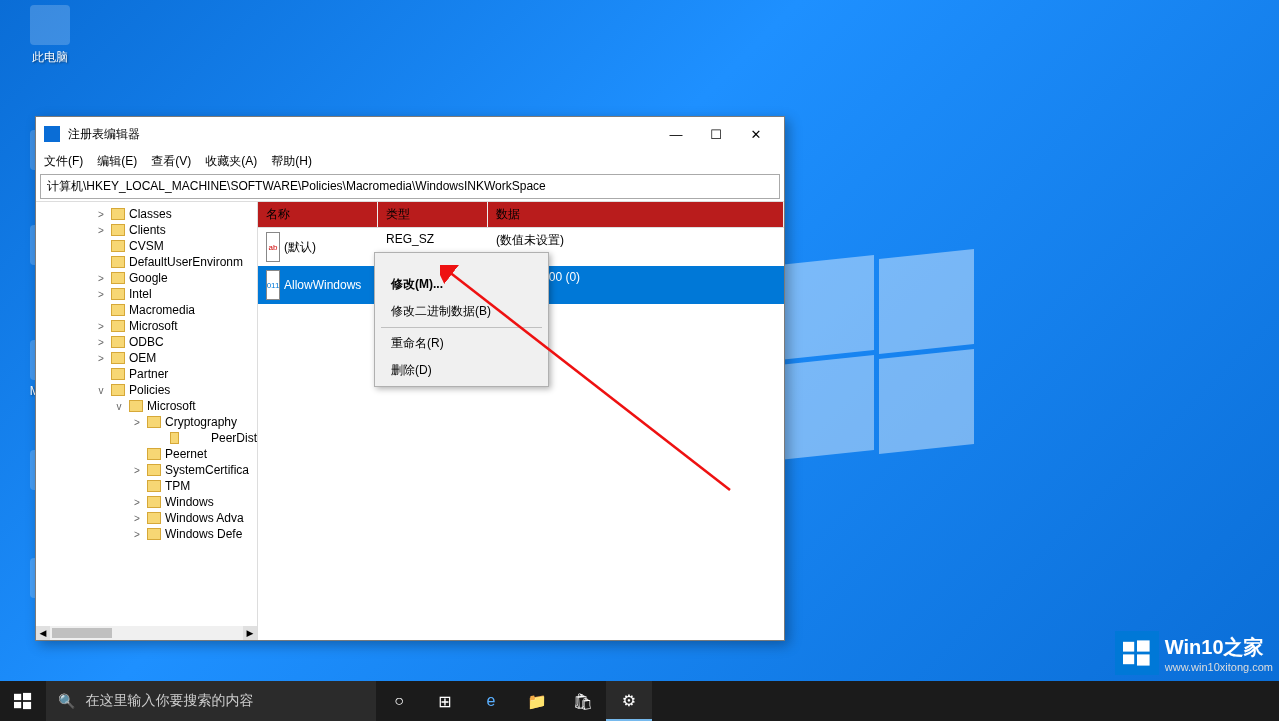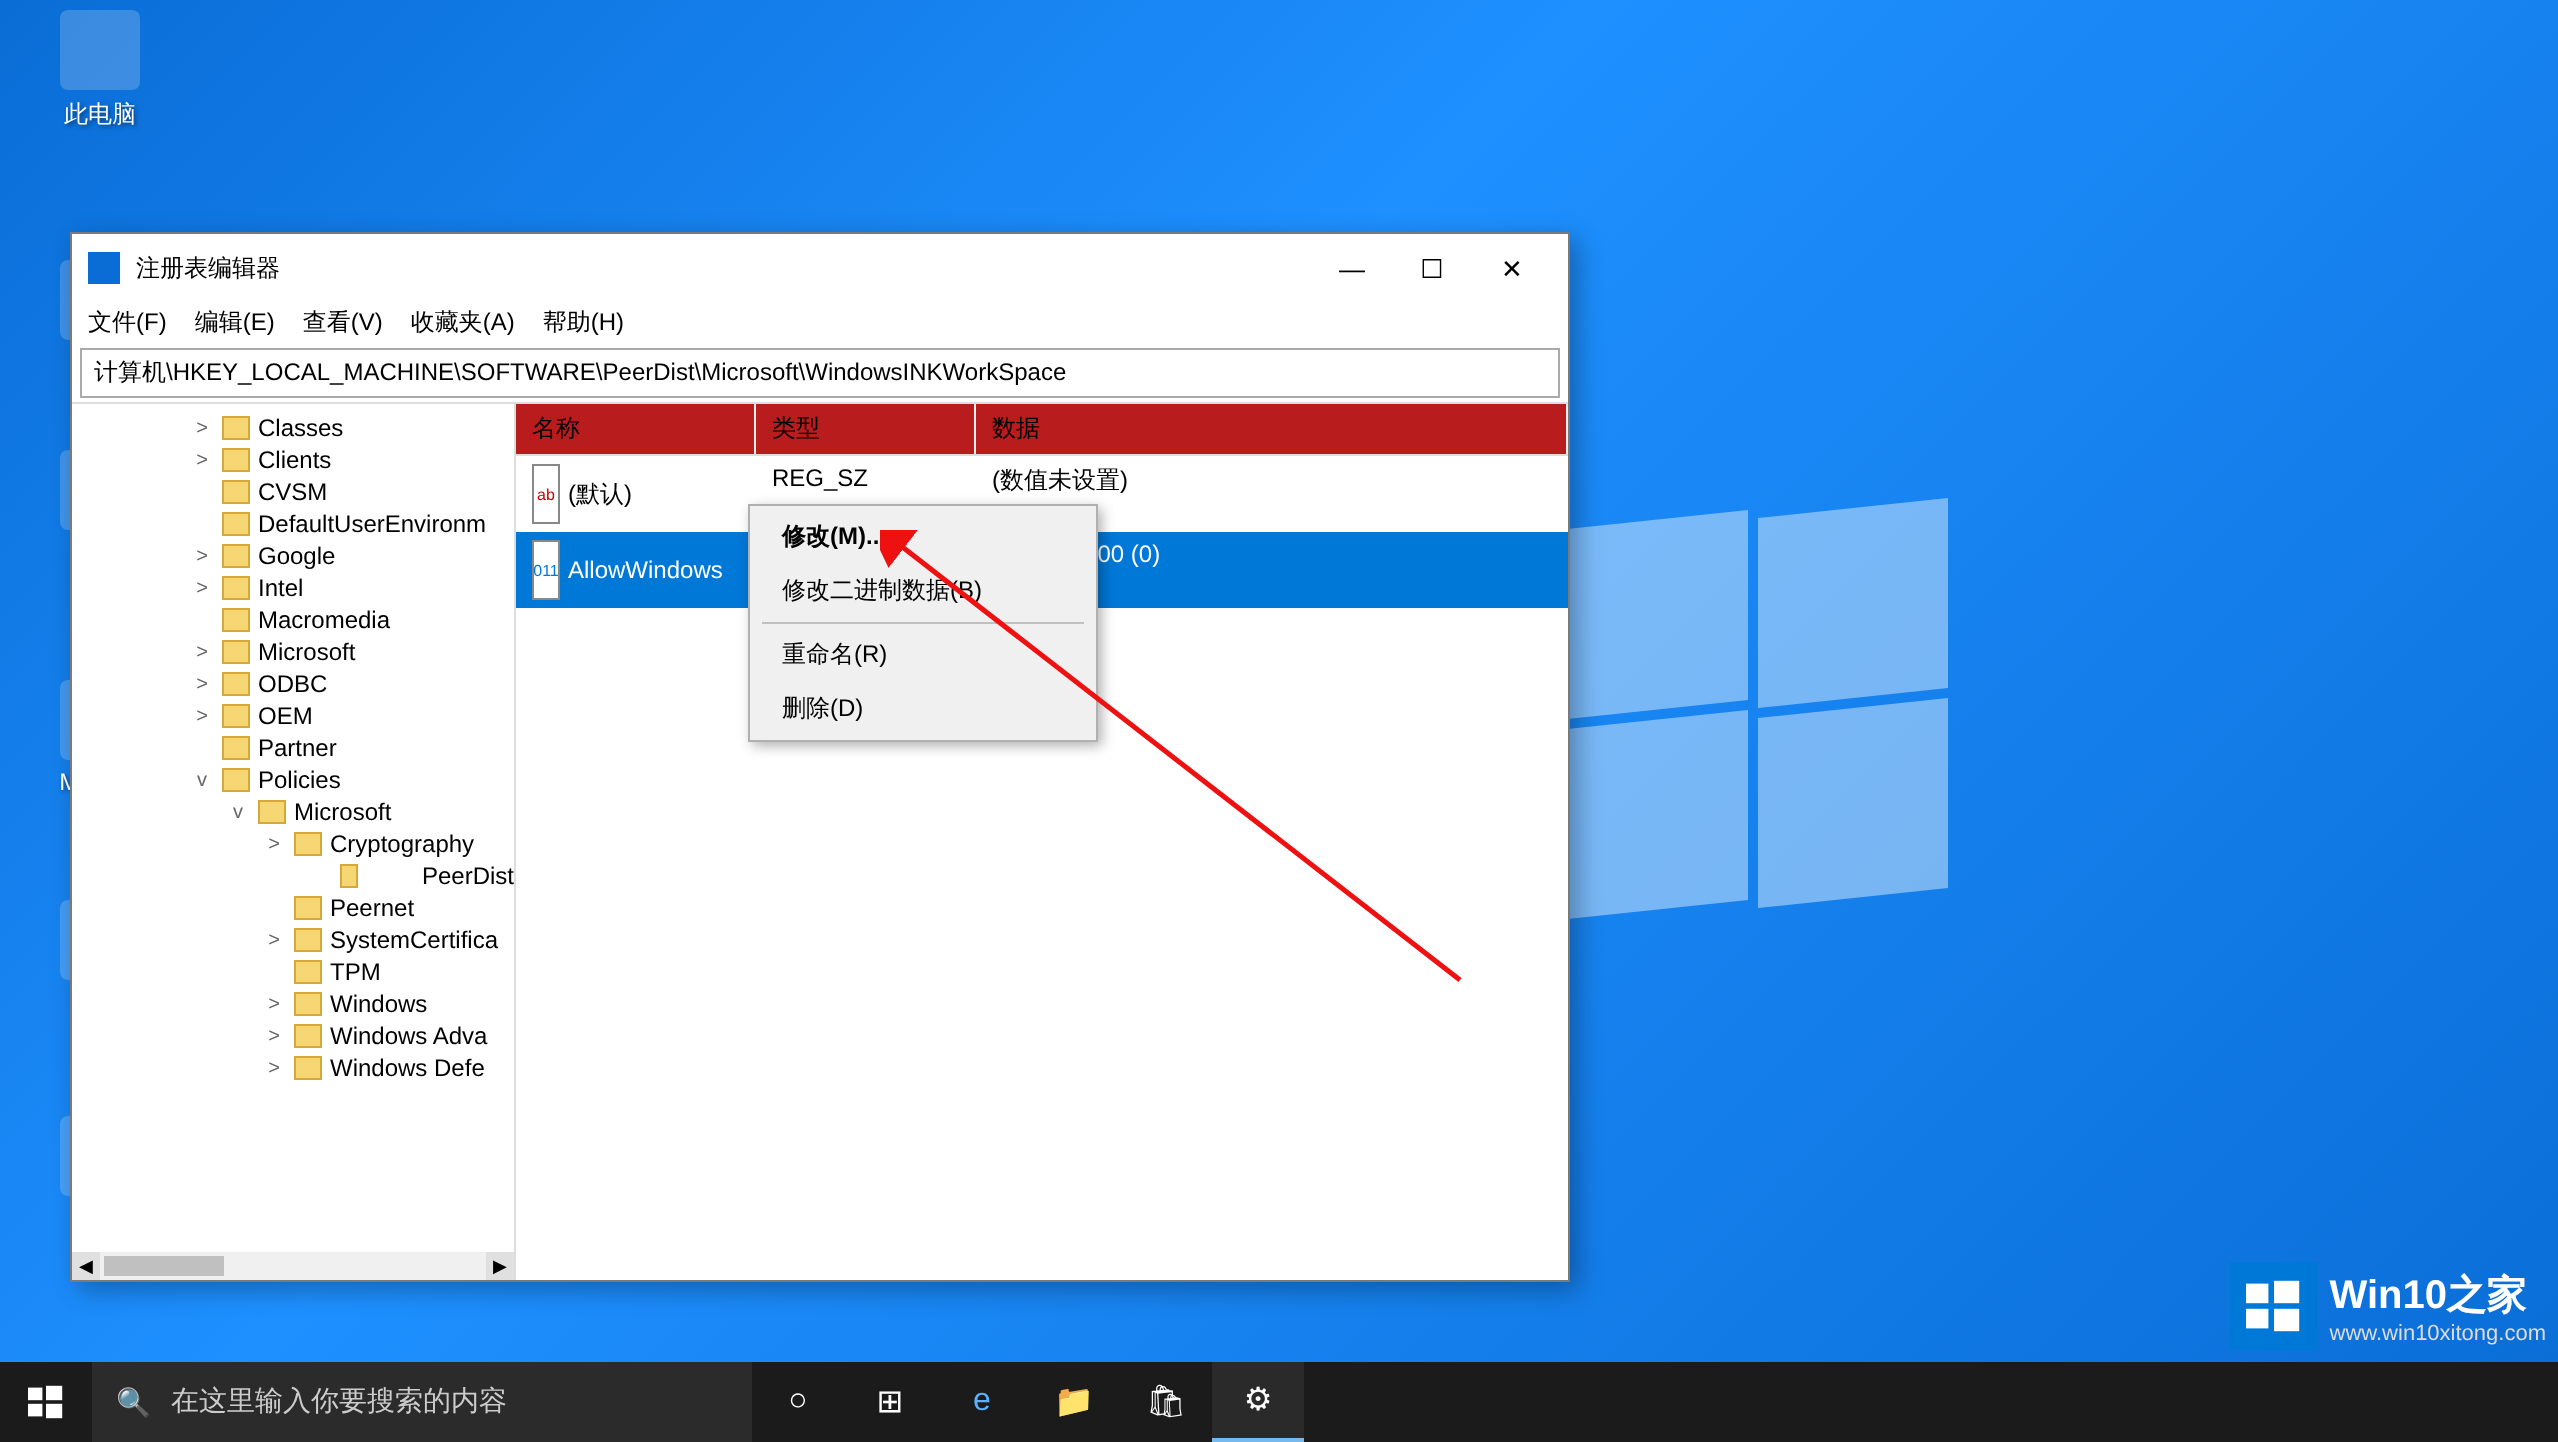--- a/index.html
+++ b/index.html
@@ -53,21 +53,21 @@
 .lv-row .c1 { width: 120px; display: flex; align-items: center; }
 .lv-row .c2 { width: 110px; }
 .lv-row .c3 { flex: 1; }
 .lv-row .vico { width: 14px; height: 30px; border: 1px solid #888; background: #fff; display: inline-flex; align-items: center; justify-content: center; margin-right: 4px; font-size: 8px; color: #c00; }
 .lv-row.selected { background: #0078d7; color: #fff; }
 .lv-row.selected .vico { background: #fff; color: #0078d7; }
 
 
 .ctxmenu { position: absolute; left: 374px; top: 252px; width: 175px; background: #f0f0f0; border: 1px solid #b0b0b0; box-shadow: 2px 2px 6px rgba(0,0,0,0.3); font-size: 12px; padding: 2px; }
 .ctxmenu .mi { padding: 5px 14px; cursor: pointer; }
-.ctxmenu .mi.bold { font-weight: bold; }
+.ctxmenu .mi.bold { font-weight: bold; margin-top: 16px; }
 .ctxmenu .sep { border-top: 1px solid #c0c0c0; margin: 2px 4px; }
 
 
 .arrow-annot { position: absolute; left: 440px; top: 265px; pointer-events: none; }
 
 
 .watermark { position: absolute; right: 6px; bottom: 46px; display: flex; align-items: center; color: #fff; }
 .watermark .wm-ico { width: 44px; height: 44px; background: #0078d7; margin-right: 6px; display: flex; align-items: center; justify-content: center; }
 .watermark .wm-txt { font-size: 14px; }
 .watermark .wm-txt .big { font-size: 20px; font-weight: bold; }
@@ -128,21 +128,21 @@
       <div class="ctrl close">✕</div>
     </div>
   </div>
   <div class="menubar">
     <span>文件(F)</span>
     <span>编辑(E)</span>
     <span>查看(V)</span>
     <span>收藏夹(A)</span>
     <span>帮助(H)</span>
   </div>
-  <div class="addressbar">计算机\HKEY_LOCAL_MACHINE\SOFTWARE\PeerDist\Microsoft\WindowsINKWorkSpace</div>
+  <div class="addressbar">计算机\HKEY_LOCAL_MACHINE\SOFTWARE\Policies\Macromedia\WindowsINKWorkSpace</div>
   <div class="content">
     <div class="tree">
       <div class="tree-inner" id="tree-container">
           <div class="tnode" style="padding-left: 55px;">
             <span class="exp">&gt;</span>
             <span class="fico"></span>
             <span class="tlbl">Classes</span>
           </div>
           <div class="tnode" style="padding-left: 55px;">
             <span class="exp">&gt;</span>

